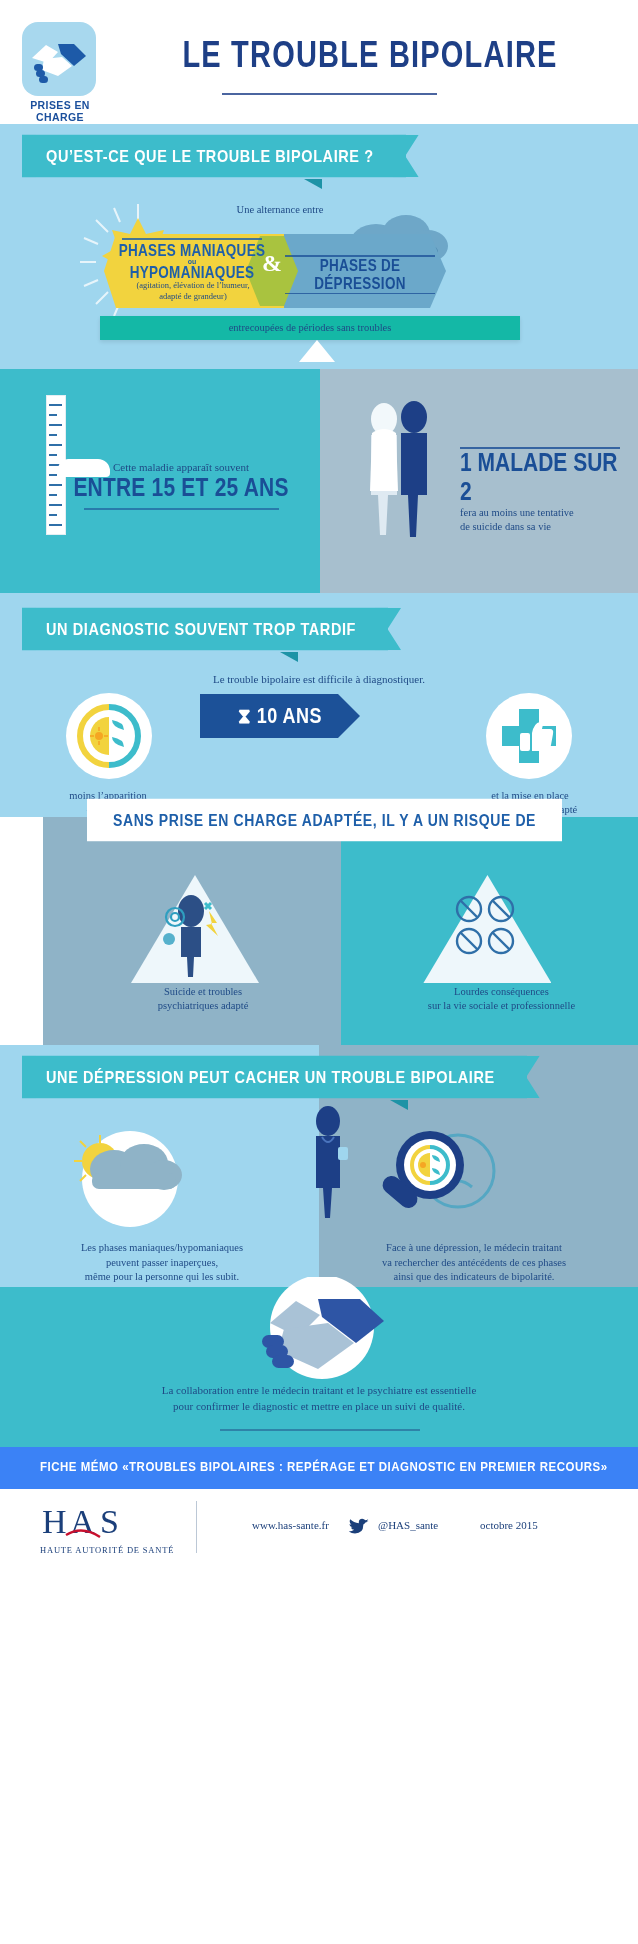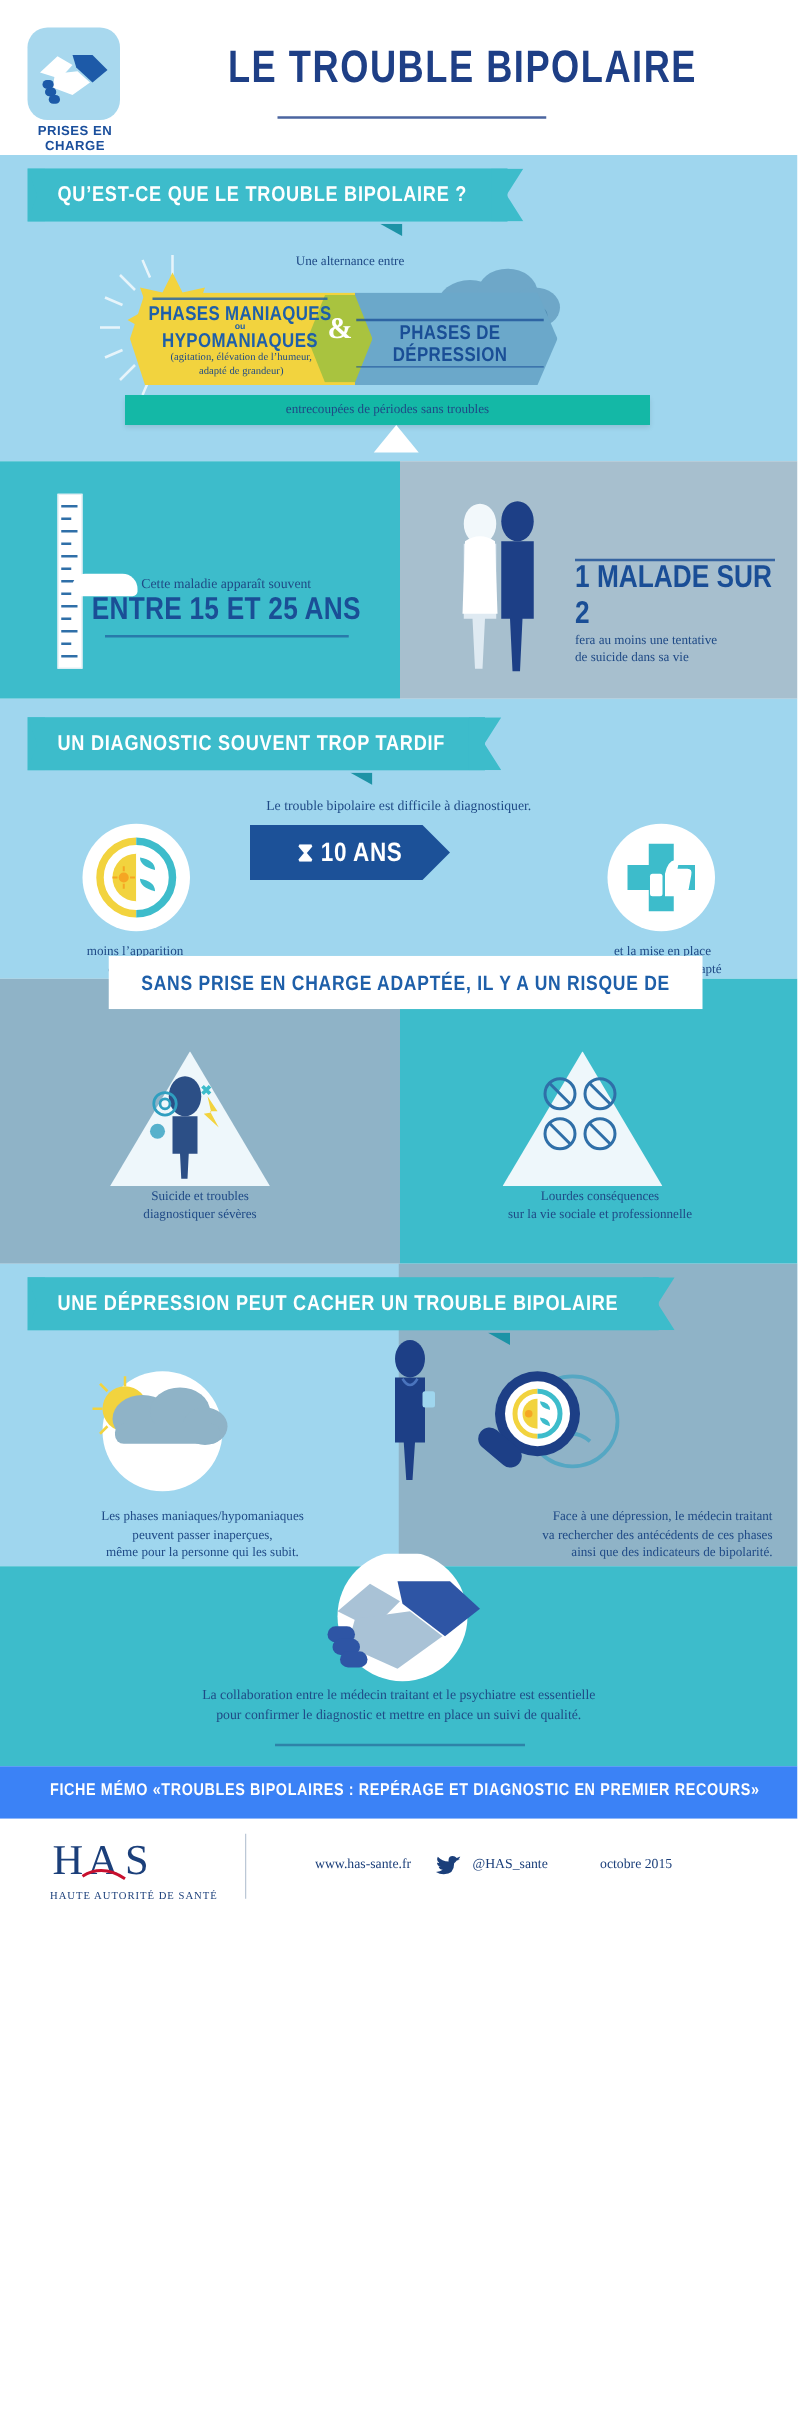--- a/index.html
+++ b/index.html
@@ -133,21 +133,21 @@
     display:block; text-align:center; line-height:24px;
     font-family:"Liberation Serif", serif; font-size:10.5px; color:#1f4a86;
   }
   .tri-fulcrum {
     position:absolute; left:299px; top:216px; width:0; height:0; z-index:6;
     border-left:18px solid transparent; border-right:18px solid transparent;
     border-bottom:22px solid #ffffff;
   }
 
   
-  #sec2 { height:190px; display:flex; }
+  #sec2 { height:224px; display:flex; }
   #sec2 .halfL { width:320px; height:100%; background:#3dbccb; position:relative; }
   #sec2 .halfR { width:318px; height:100%; background:#a7bfce; position:relative; }
   .ruler {
     position:absolute; left:46px; top:26px; width:20px; height:140px;
     background:#fff; border:1px solid #e4eef3;
   }
   .ruler i {
     position:absolute; left:2px; width:8px; height:2px; background:#2f6fa8; display:block;
   }
   .ruler i.long { width:13px; }
@@ -189,21 +189,21 @@
     display:block; text-align:center; line-height:44px;
     font-family:"Liberation Sans", sans-serif; font-weight:bold; font-size:18px;
     color:#fff; letter-spacing:.5px; transform:scaleY(1.18);
   }
   .cap3 {
     position:absolute; font-family:"Liberation Serif", serif; font-size:10.5px;
     color:#1f4a86; text-align:center; line-height:1.35; width:160px;
   }
 
   
-  #sec4 { height:228px; display:flex; }
+  #sec4 { height:228px; display:flex;padding-left:43px; }
   #sec4 .halfL { width:320px; background:#8fb3c7; position:relative; }
   #sec4 .halfR { width:318px; background:#3dbccb; position:relative; }
   .s4-banner { position:absolute; left:87px; top:-15px; z-index:9; }
   .tri-shape {
     position:absolute; width:128px; height:108px;
     background:#eef7fb;
     clip-path: polygon(50% 0, 100% 100%, 0 100%);
   }
   .cap4 {
     position:absolute; width:240px; text-align:center; line-height:1.35;
@@ -436,21 +436,21 @@
       <svg style="position:absolute; left:96px; top:64px;" width="112" height="100" viewBox="0 0 112 100">
         <ellipse cx="52" cy="30" rx="13" ry="16" fill="#2c4f86"></ellipse>
         <path d="M42 46 h20 v30 h-7 l-1 20 h-5 l-1 -20 h-6 z" fill="#2c4f86"></path>
         <circle cx="36" cy="36" r="9" fill="none" stroke="#2f9fc0" stroke-width="2.2"></circle>
         <circle cx="36" cy="36" r="4" fill="none" stroke="#2f9fc0" stroke-width="2.2"></circle>
         <path d="M70 30 l8 12 l-6 0 l7 13 l-12 -11 l6 -1 z" fill="#f2d33e"></path>
         <path d="M66 22 l6 6 m0 -6 l-6 6" stroke="#3dbccb" stroke-width="3"></path>
         <circle cx="30" cy="58" r="6" fill="#2f9fc0" opacity=".8"></circle>
       </svg>
       <div class="cap4" style="left:40px; top:168px; white-space:pre-line;">Suicide et troubles
-diagnostiquer sévères</div>
+psychiatriques adapté</div>
     </div>
 
     <div class="halfR">
       <div class="tri-shape" style="left:82px; top:58px;"></div>
       <svg style="position:absolute; left:88px; top:70px;" width="118" height="94" viewBox="0 0 118 94">
         <g fill="none" stroke="#2f6fa8" stroke-width="2.4">
           <circle cx="40" cy="22" r="12"></circle>
             <line x1="31" y1="13" x2="49" y2="31"></line>
           <circle cx="72" cy="22" r="12"></circle>
             <line x1="63" y1="13" x2="81" y2="31"></line>
@@ -507,21 +507,21 @@
       <path d="M64 51 q8 1 8 7 q-8 -2 -8 -7z" fill="#3dbccb"></path>
       <circle cx="55" cy="48" r="3" fill="#f5a623"></circle>
       <rect x="12" y="66" width="40" height="18" rx="9" fill="#1d3f86" transform="rotate(40 32 75)"></rect>
     </svg>
 
     <div class="cap5" style="left:22px; top:196px; width:280px; white-space:pre-line;">Les phases maniaques/hypomaniaques
 peuvent passer inaperçues,
 même pour la personne qui les subit.</div>
     <div class="cap5-rule" style="position:absolute; left:90px; top:236px; width:150px;"></div>
 
-    <div class="cap5" style="left:330px; top:196px; width:288px; white-space:pre-line;text-align:right;">Face à une dépression, le médecin traitant
+    <div class="cap5" style="left:330px; top:196px; width:288px; white-space:pre-line;">Face à une dépression, le médecin traitant
 va rechercher des antécédents de ces phases
 ainsi que des indicateurs de bipolarité.</div>
     <div class="cap5-rule" style="position:absolute; left:400px; top:236px; width:150px;"></div>
   </div>
 
   <div class="sec" id="sec6">
     <svg style="position:absolute; left:222px; top:-10px;" width="200" height="110" viewBox="0 0 200 110">
       <circle cx="100" cy="50" r="52" fill="#ffffff"></circle>
       <path d="M48 46 L74 24 L98 38 L76 60 Z" fill="#a9c2d6"></path>
       <path d="M96 22 L138 22 L162 44 L134 66 L100 40 Z" fill="#2e55a5"></path>

